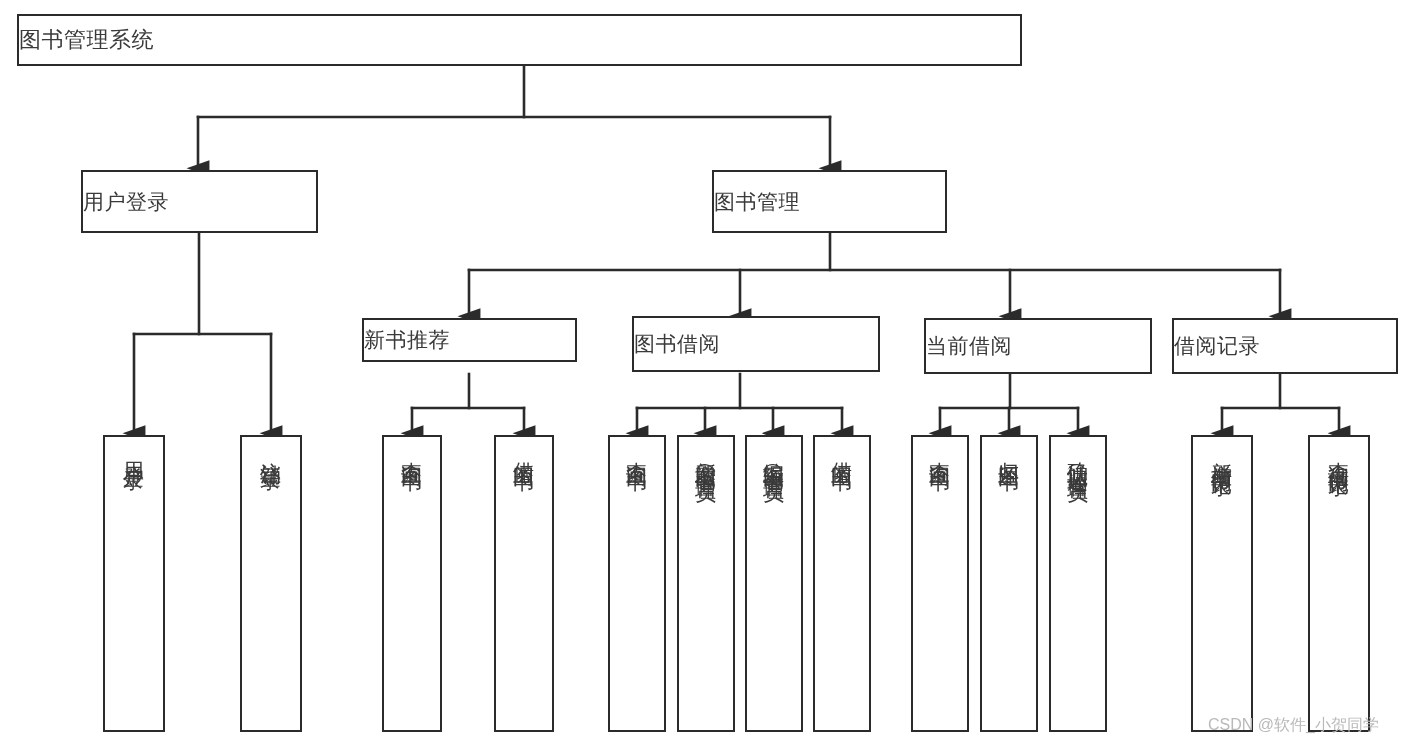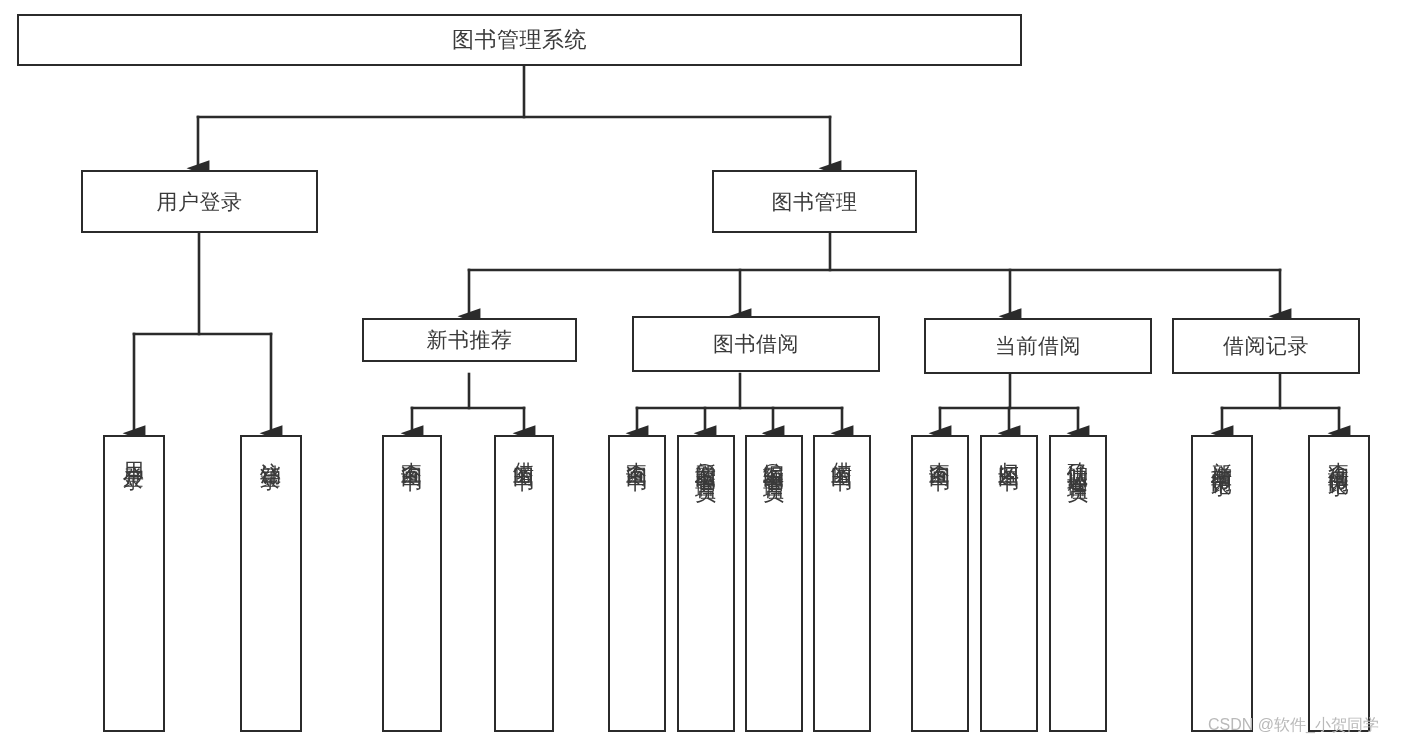--- a/index.html
+++ b/index.html
@@ -24,21 +24,21 @@
     height: 747px;
     pointer-events: none;
   }
   .node {
     position: absolute;
     box-sizing: border-box;
     background: #ffffff;
     border: 2px solid #2b2b2b;
     display: flex;
     align-items: center;
-    justify-content: center;
+    justify-content: flex-start;
     z-index: 2;
   }
   .node-label {
     color: #3a3a3a;
     line-height: 1.12;
     letter-spacing: 0.5px;
     white-space: pre;
     text-align: center;
   }
   
@@ -130,37 +130,37 @@
   </svg>
 
   <div class="node horiz root" style="left:17px; top:14px; width:1005px; height:52px;">
     <span class="node-label">图书管理系统</span>
   </div>
 
   <div class="node horiz" style="left:81px; top:170px; width:237px; height:63px;">
     <span class="node-label">用户登录</span>
   </div>
 
-  <div class="node horiz" style="left:712px; top:170px; width:205px; height:63px;">
+  <div class="node horiz" style="left:712px; top:170px; width:235px; height:63px;">
     <span class="node-label">图书管理</span>
   </div>
 
   <div class="node horiz" style="left:362px; top:318px; width:215px; height:44px;">
     <span class="node-label">新书推荐</span>
   </div>
 
   <div class="node horiz" style="left:632px; top:316px; width:248px; height:56px;">
     <span class="node-label">图书借阅</span>
   </div>
 
   <div class="node horiz" style="left:924px; top:318px; width:228px; height:56px;">
     <span class="node-label">当前借阅</span>
   </div>
 
-  <div class="node horiz" style="left:1172px; top:318px; width:188px; height:56px;">
+  <div class="node horiz" style="left:1172px; top:318px; width:226px; height:56px;">
     <span class="node-label">借阅记录</span>
   </div>
 
   <div class="node vert" style="left:103px; top:435px; width:62px; height:297px;">
     <span class="node-label">用户登录</span>
   </div>
 
   <div class="node vert" style="left:240px; top:435px; width:62px; height:297px;">
     <span class="node-label">注销登录</span>
   </div>

